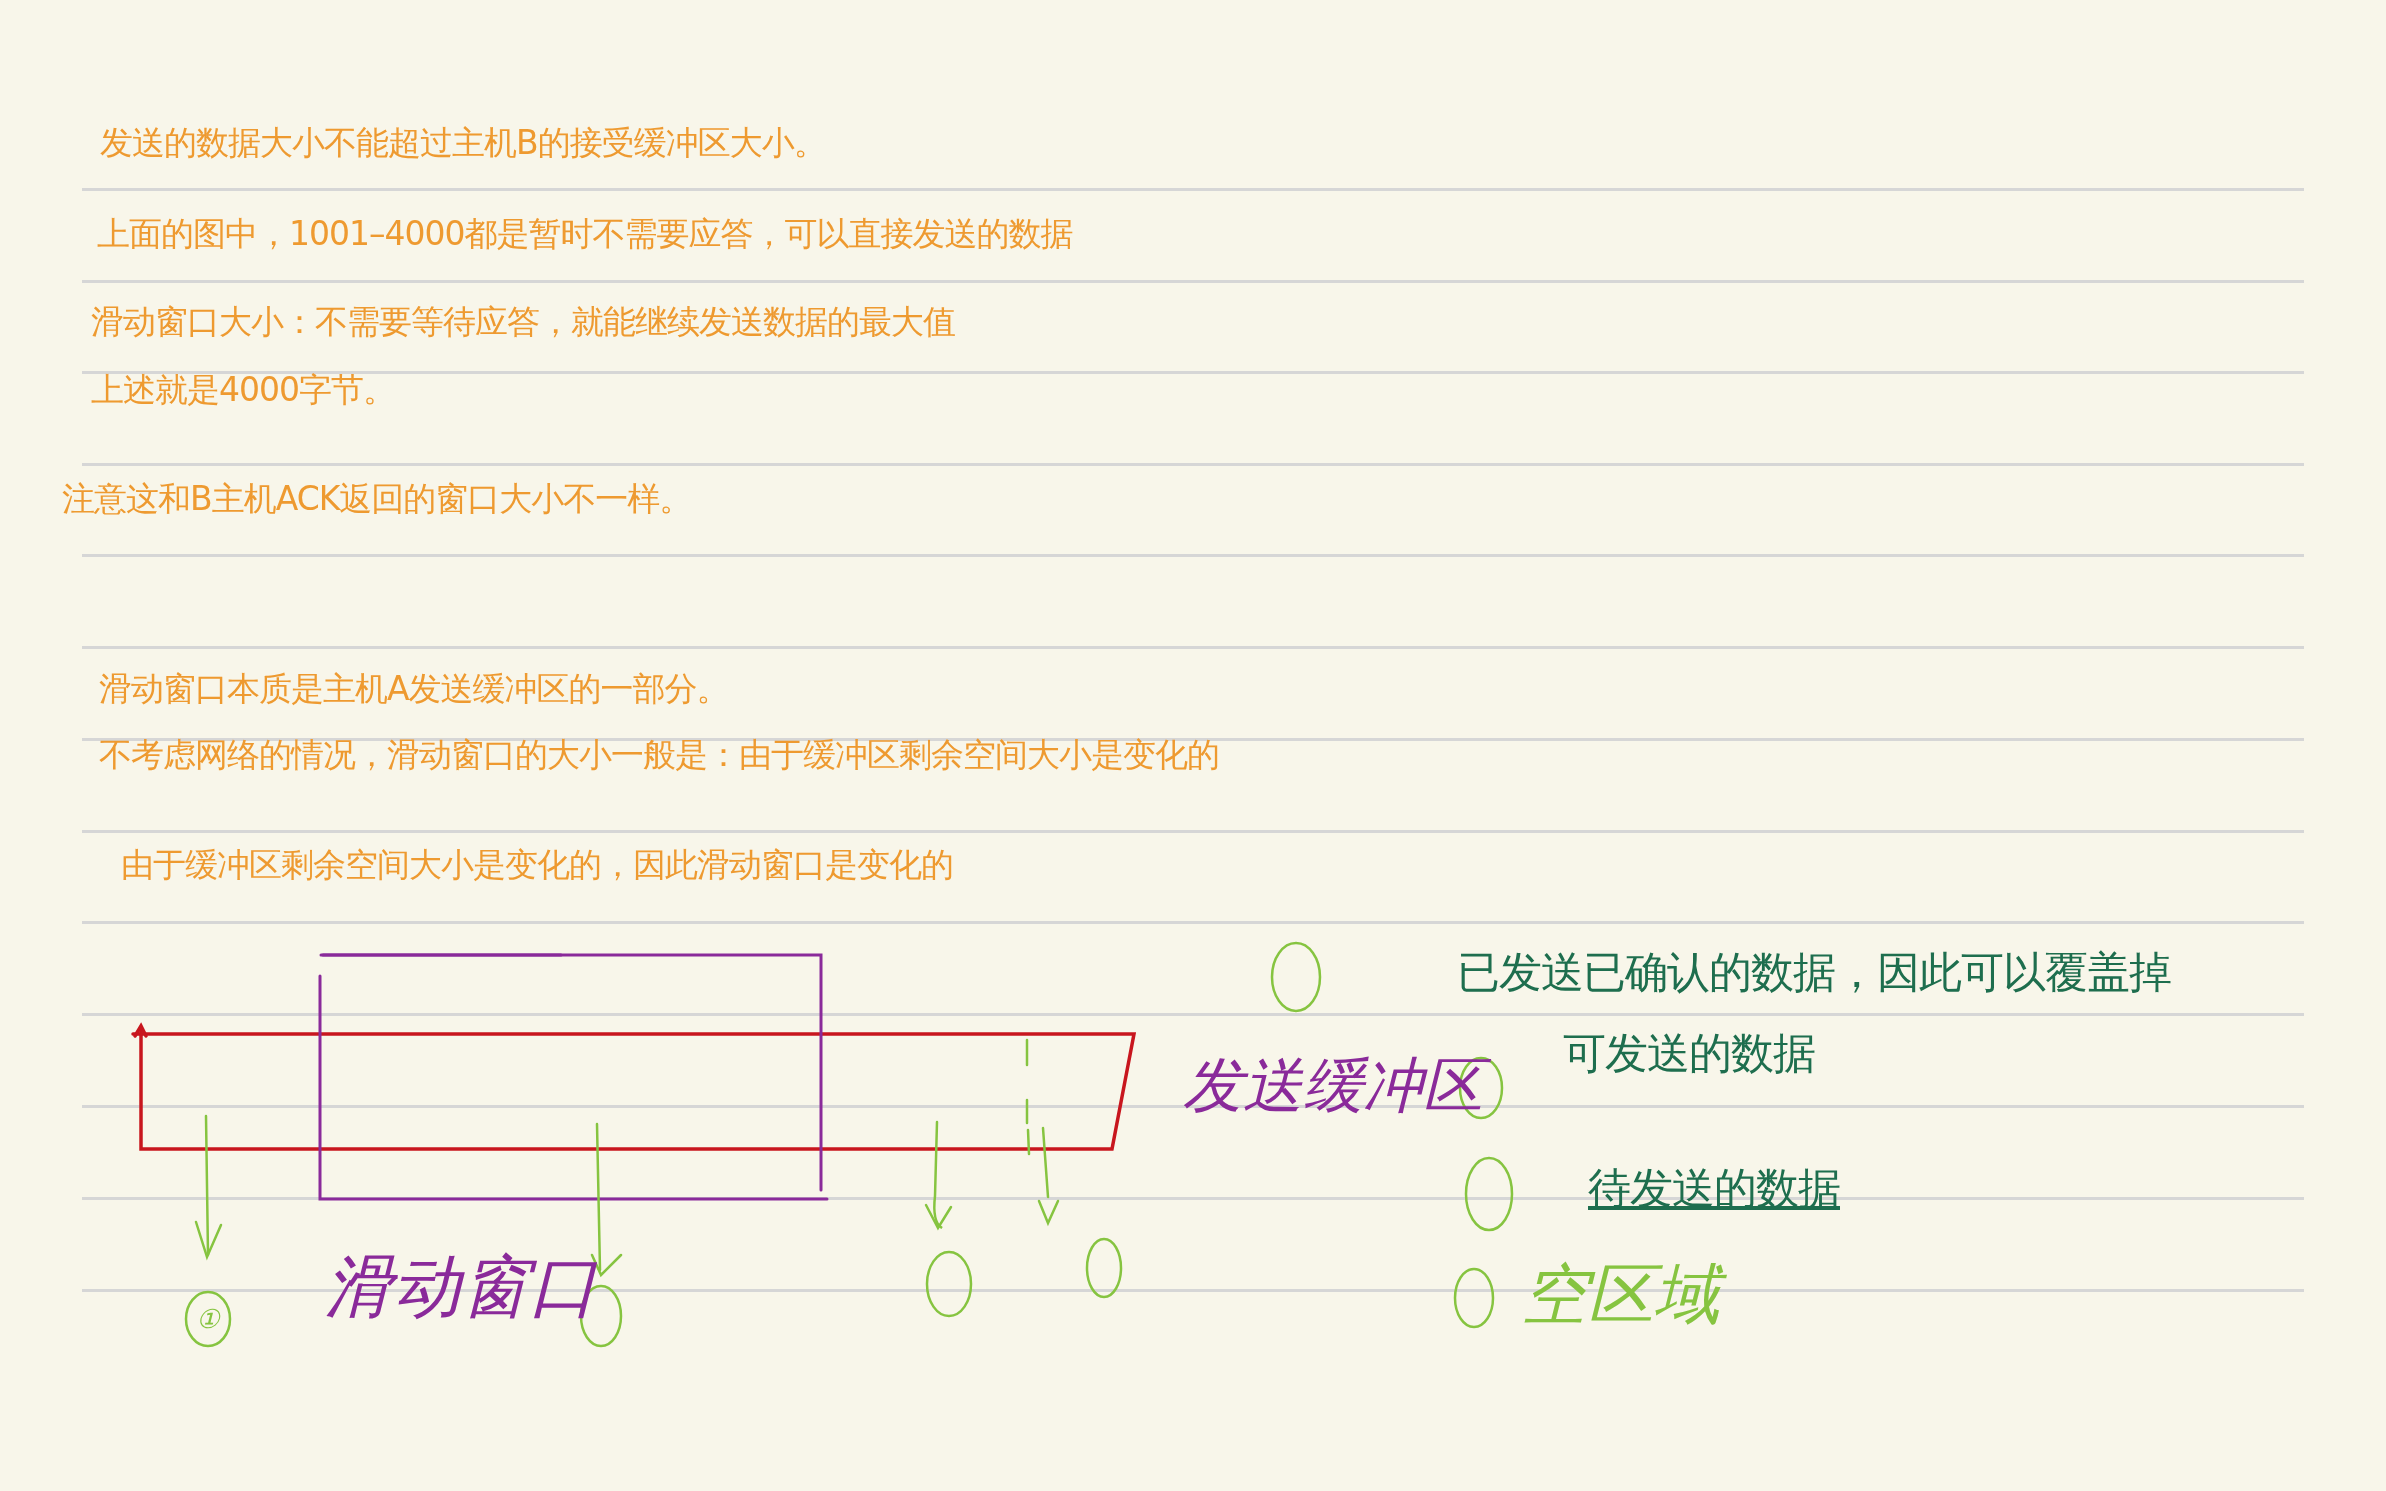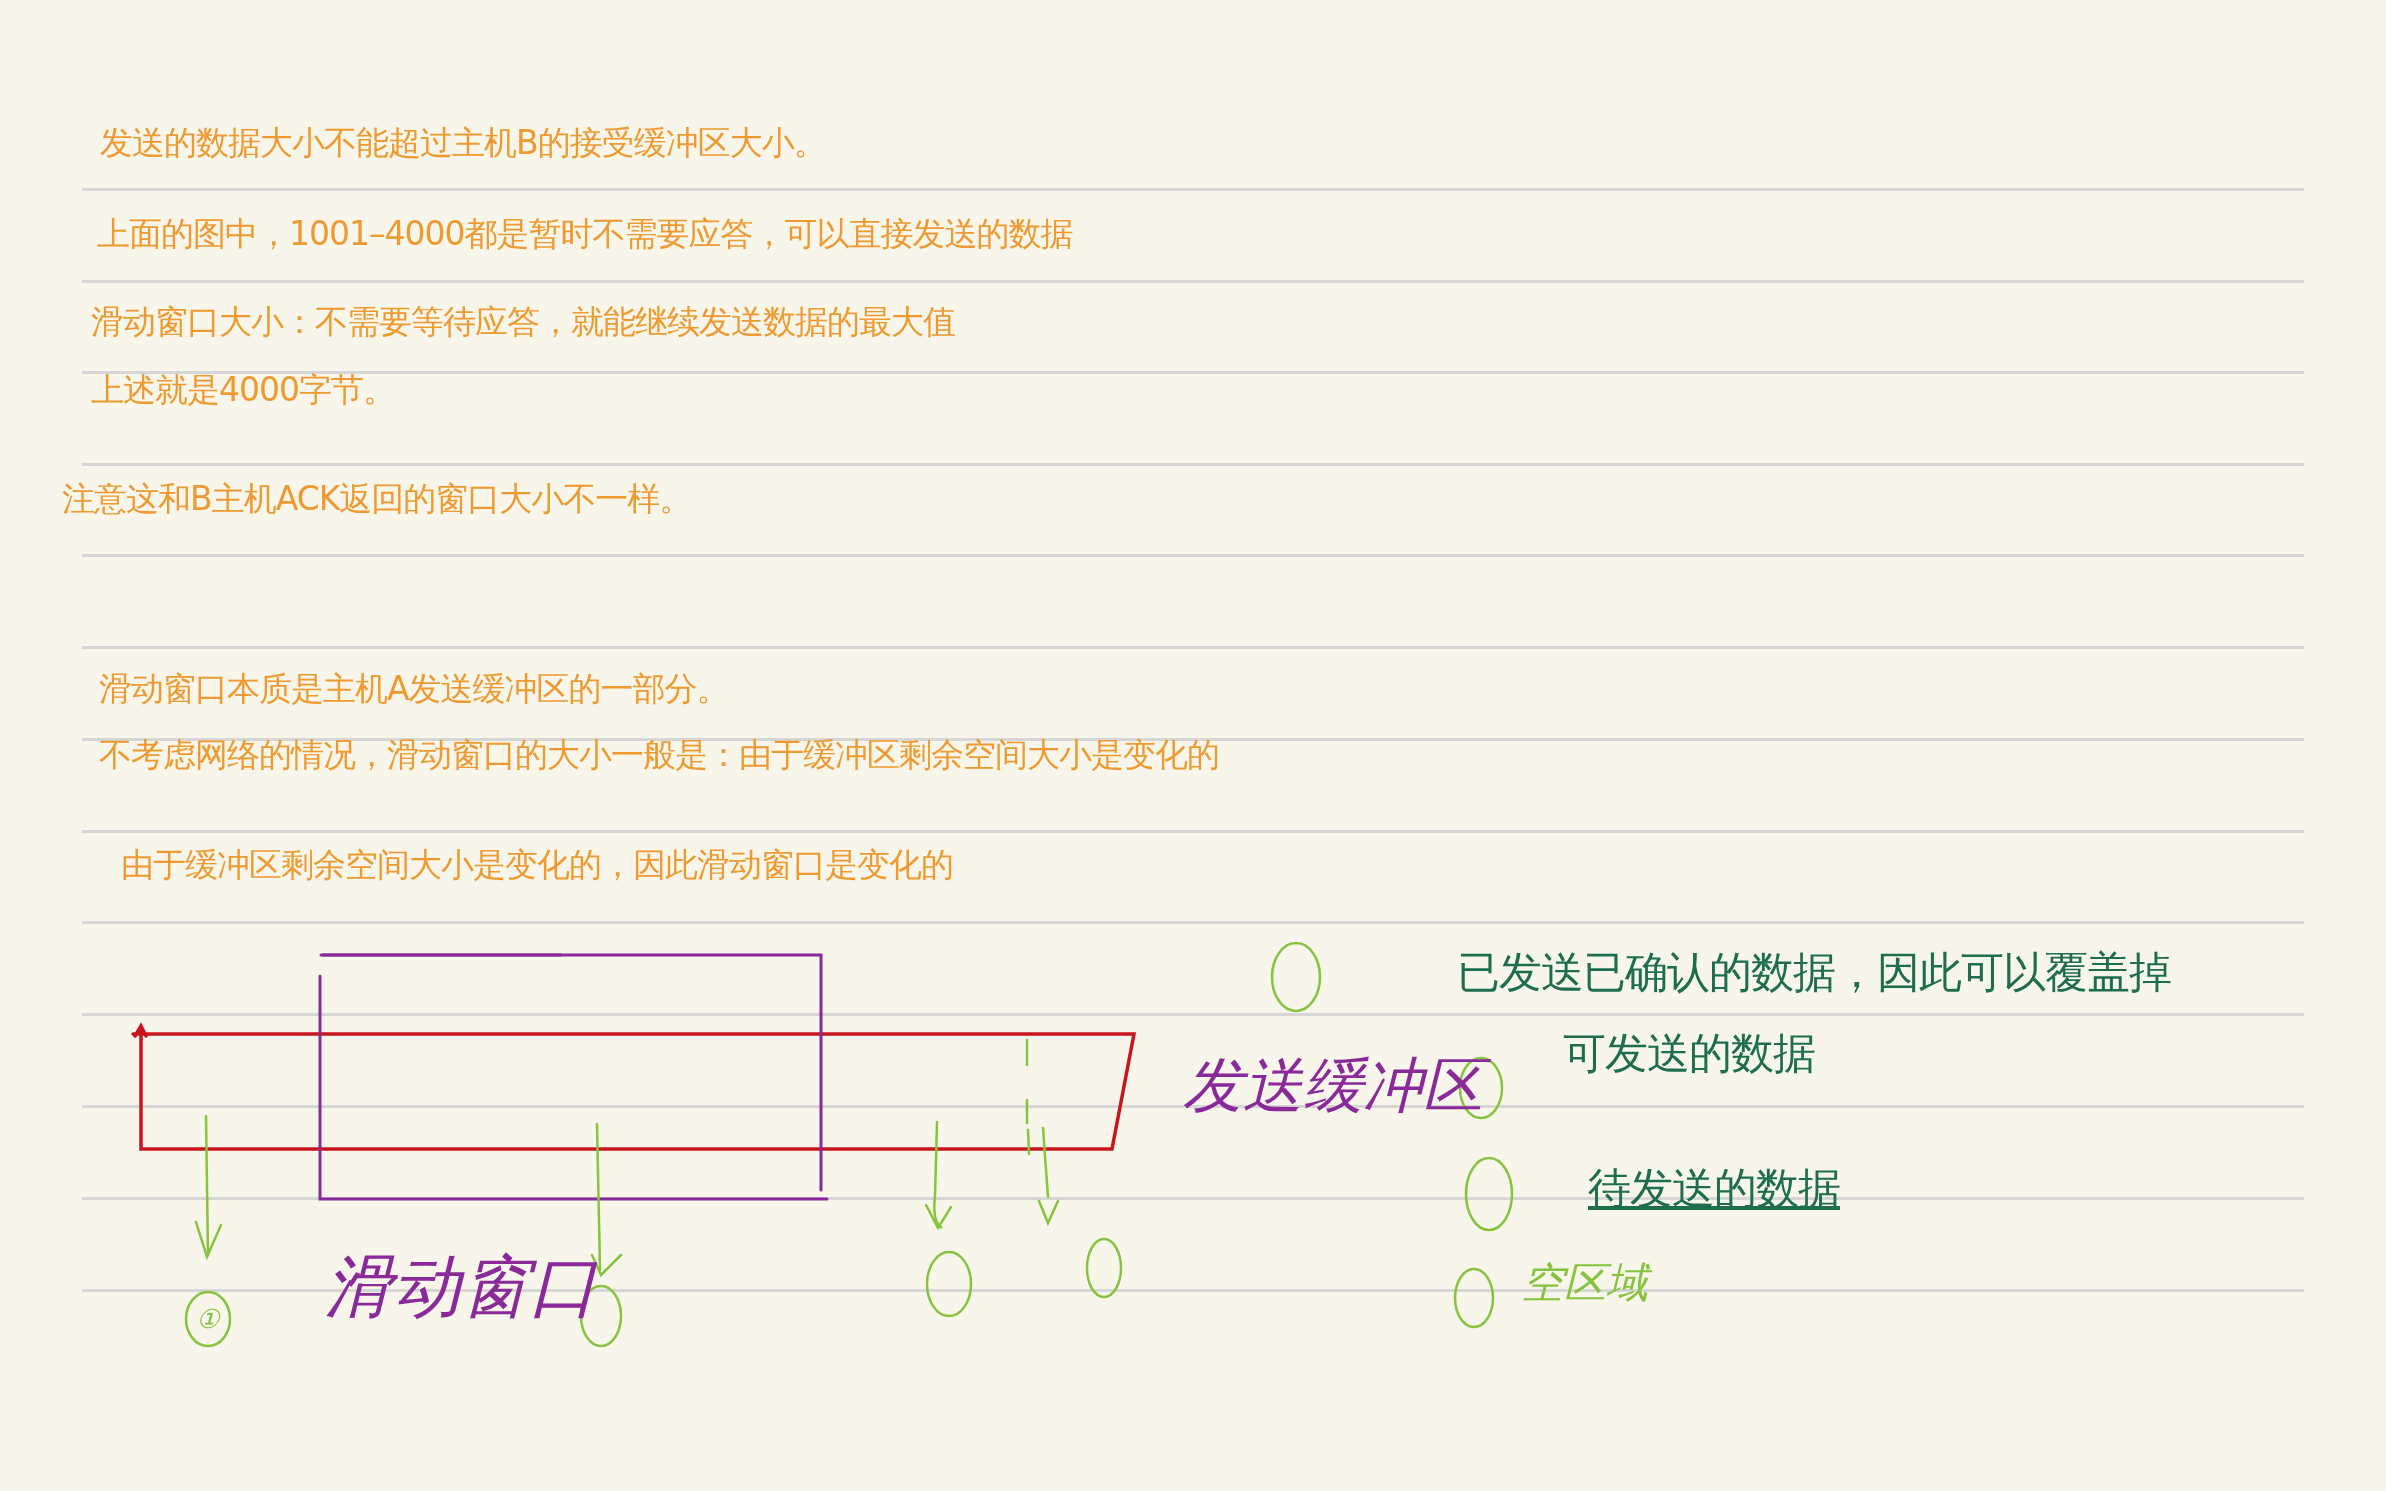--- a/index.html
+++ b/index.html
@@ -91,13 +91,13 @@
     <text x="208" y="1328">①</text>
   </g>
 </svg>
 
 <div class="hand" style="left:325px; top:1213px; font-size:68px; color:#8a2a9a;margin-top:40px;">滑动窗口</div>
 <div class="hand" style="left:1183px; top:1055px; font-size:60px; color:#8a2a9a;">发送缓冲区</div>
 
 <div class="legend" style="left:1457px; top:951px;">已发送已确认的数据，因此可以覆盖掉</div>
 <div class="legend" style="left:1563px; top:1032px;">可发送的数据</div>
 <div class="legend" style="left:1588px; top:1167px;text-decoration:underline;">待发送的数据</div>
-<div class="hand" style="left:1522px; top:1262px; font-size:42px; color:#86c440;">空区域</div>
+<div class="hand" style="left:1522px; top:1262px; font-size:66px; color:#86c440;">空区域</div>
 
 </body></html>

